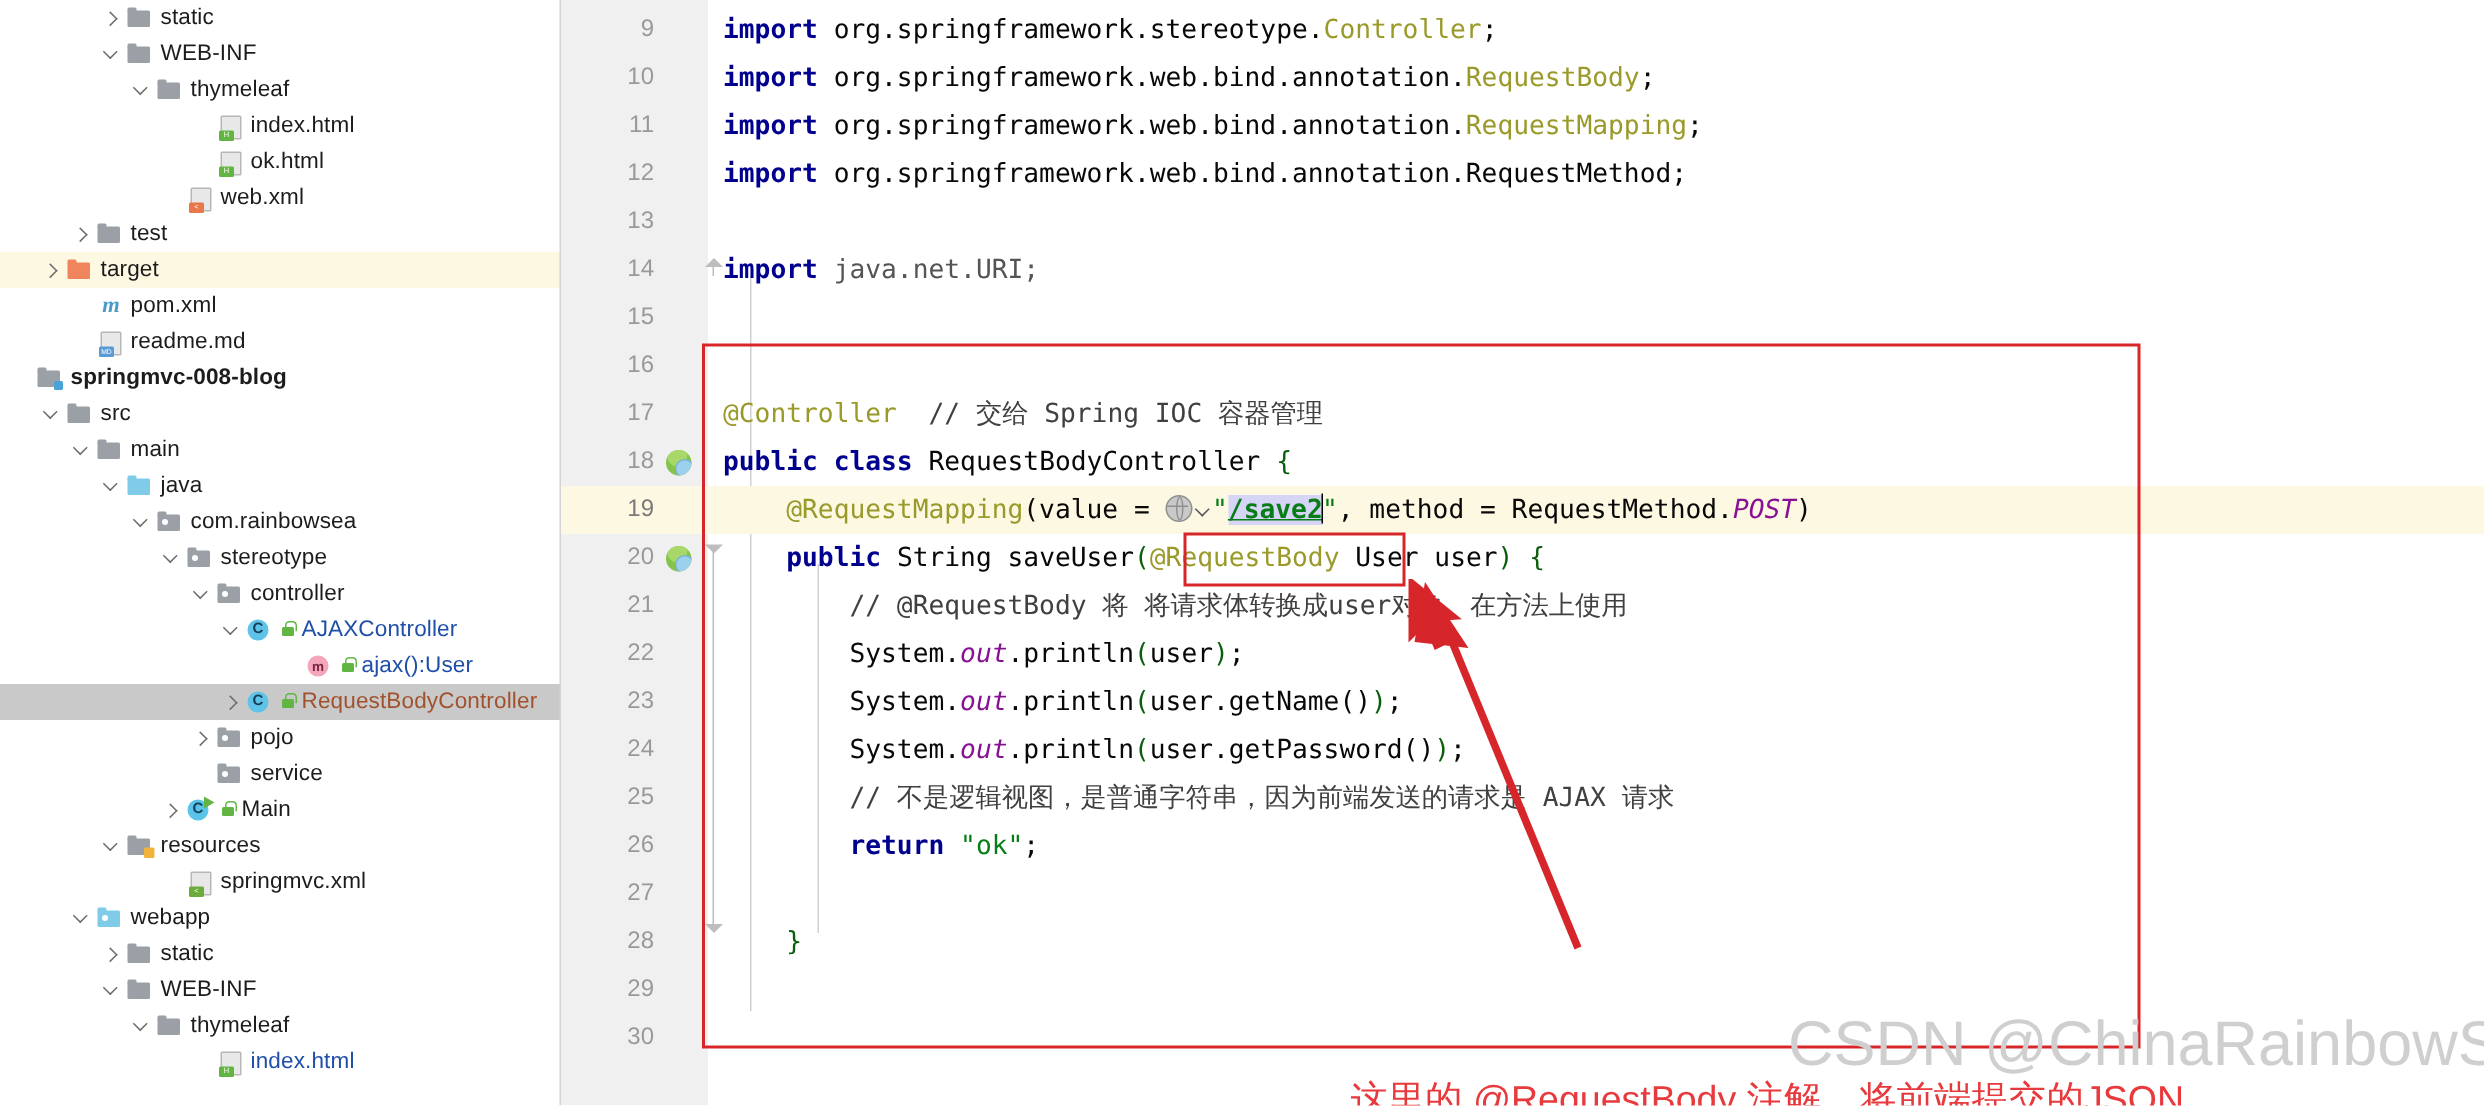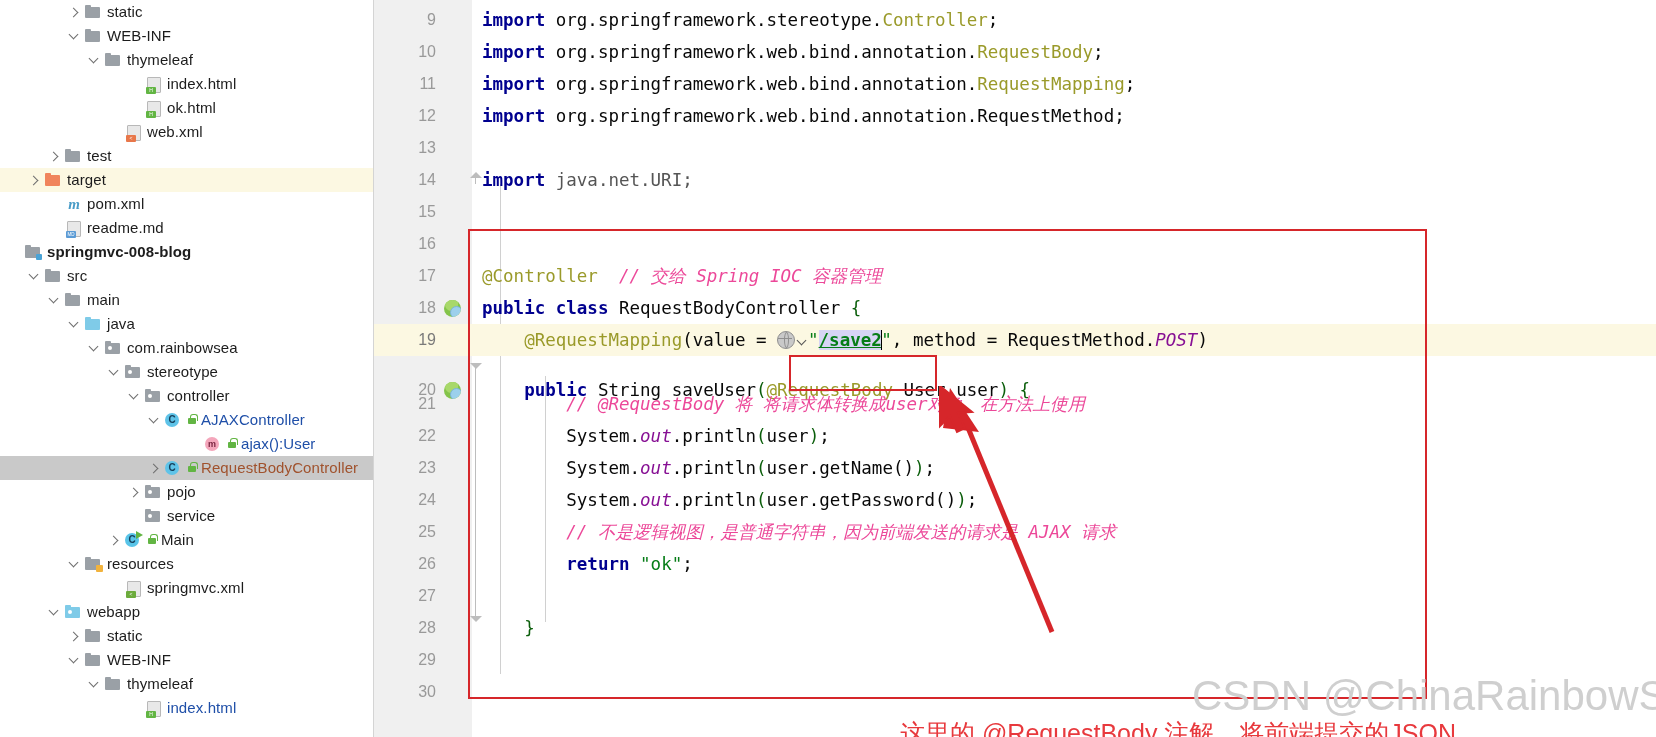--- a/index.html
+++ b/index.html
@@ -145,21 +145,21 @@
     font-family:"DejaVu Sans Mono","Liberation Mono",monospace;font-size:17.5px;
     color:#080808;
   }
   .ln.hl-row{background:#fcf8e2;}
   .ln.hl-row .num{color:#7a7a7a;}
 
   
   .kw{color:#00008f;font-weight:bold;}
   .anno{color:#9a9a2a;}
   .str{color:#067d17;}
-  .cmt{color:#ec4899;font-style:italic;}
+  .cmt{color:#404040;}
   .stat{color:#871094;font-style:italic;}
   .fld{color:#871094;font-style:italic;}
   .punc{color:#0b5e0b;}
   .plain{color:#080808;}
   .url{color:#067d17;font-weight:bold;text-decoration:underline;}
   .urlsel{background:#d7d5f5;}
   .caret{display:inline-block;width:1.5px;height:20px;background:#000;vertical-align:-4px;margin:0 -1px;}
 
   .globe{
     display:inline-block;width:16px;height:16px;border-radius:50%;
@@ -525,21 +525,21 @@
           <span class="num">18</span>
           <span class="gico">
             <span class="spring-ico"></span>
           </span>
           <span class="code"><span class="kw">public</span> <span class="kw">class</span> <span class="plain">RequestBodyController</span> <span class="punc">{</span></span>
         </div>
         <div class="ln hl-row" style="top:324px;">
           <span class="num">19</span>
           <span class="code">    <span class="anno">@RequestMapping</span><span class="plain">(value = </span><span class="globe"></span><span class="chev"></span><span class="str">"</span><span class="url urlsel">/save2</span><span class="caret"></span><span class="str">"</span><span class="plain">, method = RequestMethod.</span><span class="stat">POST</span><span class="plain">)</span></span>
         </div>
-        <div class="ln" style="top:356px;margin-top:18px;">
+        <div class="ln" style="top:356px;">
           <span class="num">20</span>
           <span class="gico">
             <span class="spring-ico"></span>
           </span>
           <span class="code">    <span class="kw">public</span> <span class="plain">String</span> <span class="plain">saveUser</span><span class="punc">(</span><span class="anno">@RequestBody</span> <span class="plain">User</span> <span class="plain">user</span><span class="punc">)</span> <span class="punc">{</span></span>
         </div>
         <div class="ln" style="top:388px;">
           <span class="num">21</span>
           <span class="code">        <span class="cmt">// @RequestBody 将 将请求体转换成user对象。在方法上使用</span></span>
         </div>

